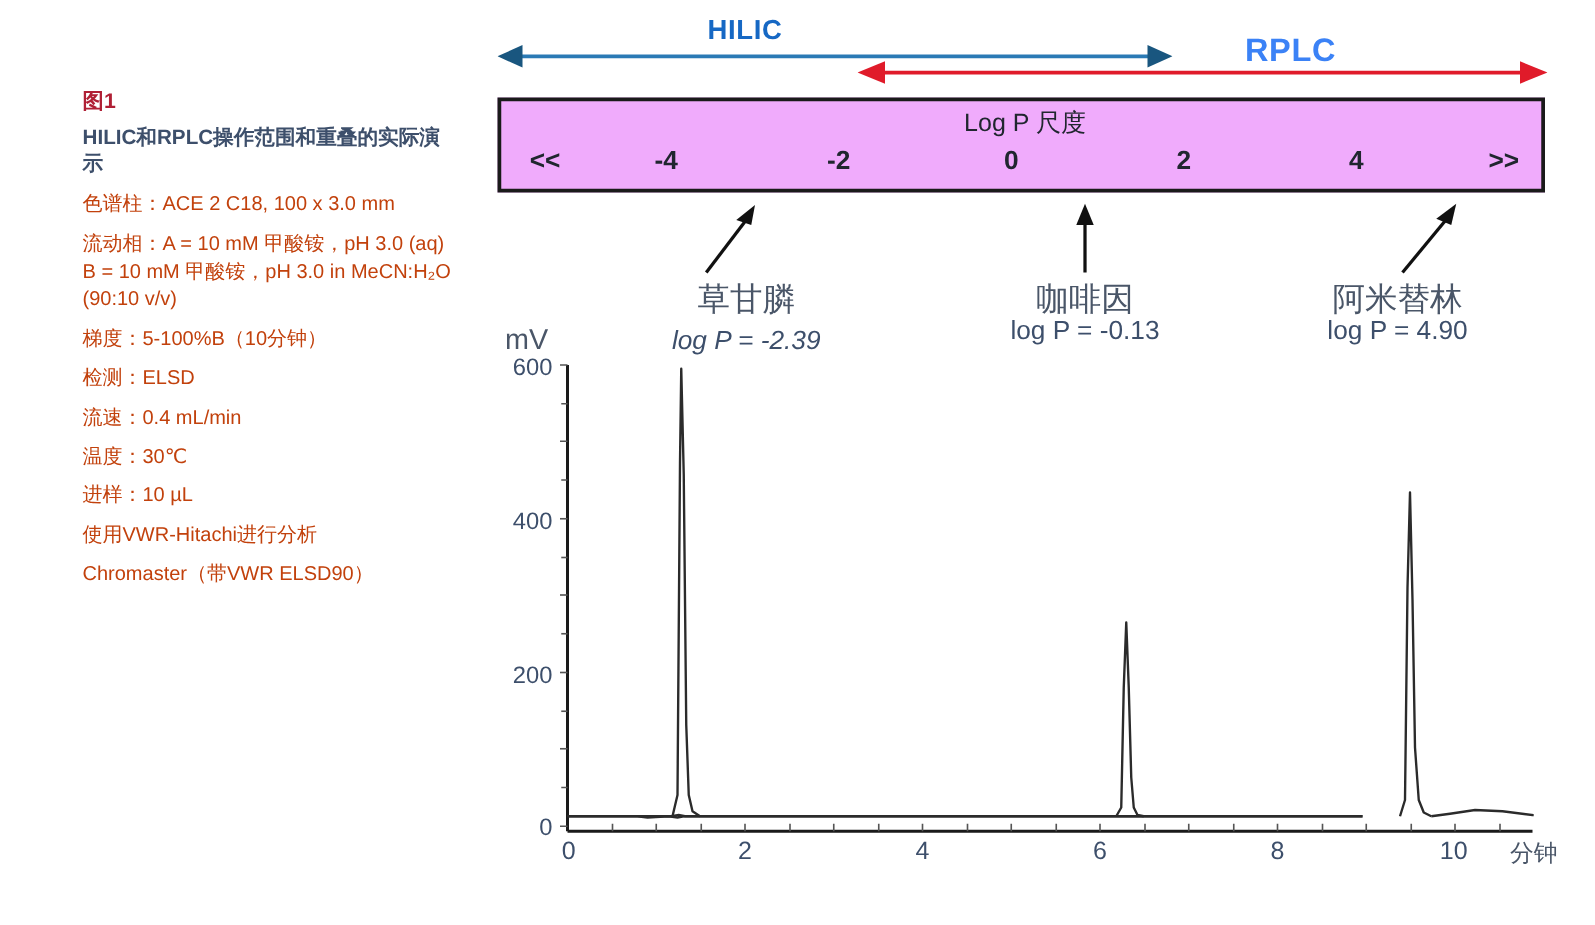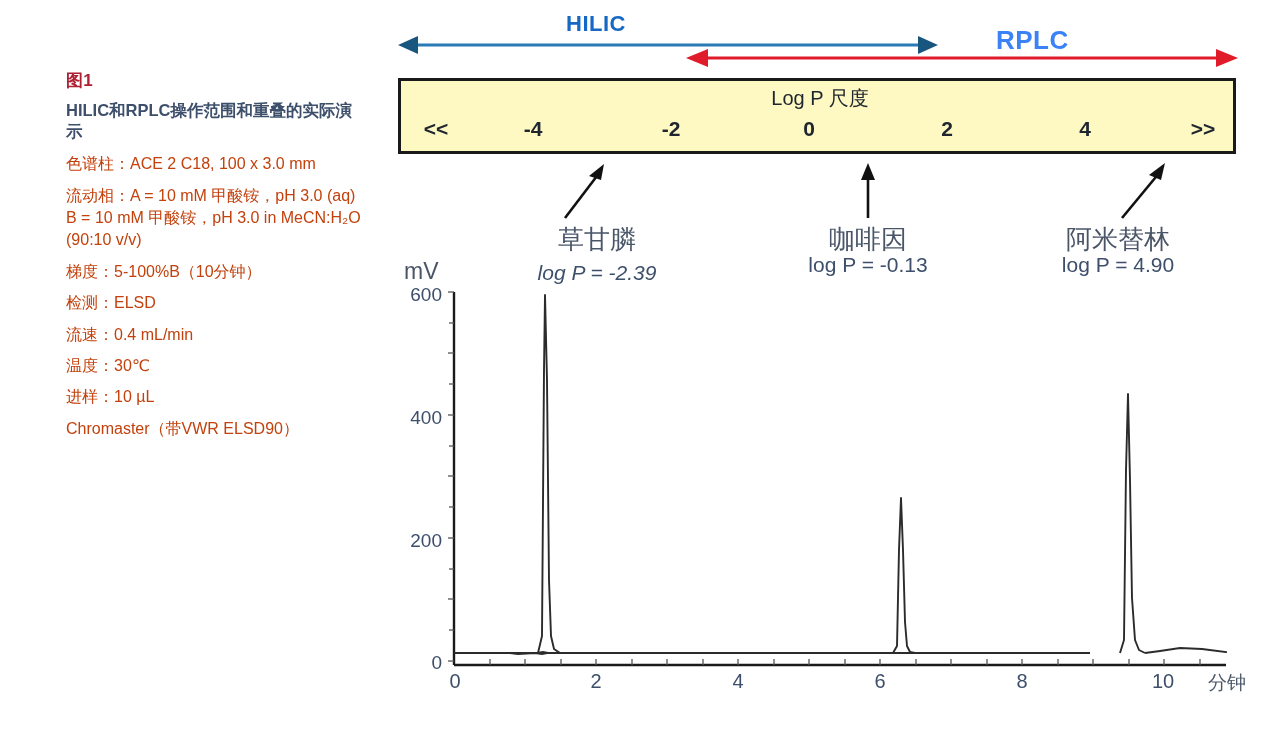--- a/index.html
+++ b/index.html
@@ -81,21 +81,21 @@
   #rplc-arrow  { left: 686px; top: 46px; }
 
   
   #logp-box {
     position: absolute;
     left: 398px;
     top: 78px;
     width: 838px;
     height: 76px;
     border: 3px solid #1a1a1a;
-    background: #fef9c3;
+    background: #f0abfc;
     box-sizing: border-box;
   }
   #logp-title {
     position: absolute;
     left: 0;
     top: 4px;
     width: 838px;
     text-align: center;
     font-size: 20px;
     color: #20262f;
@@ -182,20 +182,21 @@
 <div id="caption-column">
   <div id="figure-number">图1</div>
   <div id="caption-title">HILIC和RPLC操作范围和重叠的实际演示</div>
   <div class="caption-line">色谱柱：ACE 2 C18, 100 x 3.0 mm</div>
   <div class="caption-line">流动相：A = 10 mM 甲酸铵，pH 3.0 (aq) B = 10 mM 甲酸铵，pH 3.0 in MeCN:H₂O (90:10 v/v)</div>
   <div class="caption-line">梯度：5-100%B（10分钟）</div>
   <div class="caption-line">检测：ELSD</div>
   <div class="caption-line">流速：0.4 mL/min</div>
   <div class="caption-line">温度：30℃</div>
   <div class="caption-line">进样：10 µL</div>
+  <div class="caption-line">使用VWR-Hitachi进行分析</div>
   <div class="caption-line">Chromaster（带VWR ELSD90）</div>
 </div>
 
 <div id="scale-region">
 
   <div id="hilic-label">HILIC</div>
   <div id="rplc-label">RPLC</div>
 
   <svg id="hilic-arrow" width="540" height="24" viewBox="0 0 540 24">
     <line x1="14" y1="12" x2="526" y2="12" stroke="#2a7ab5" stroke-width="3"></line>

